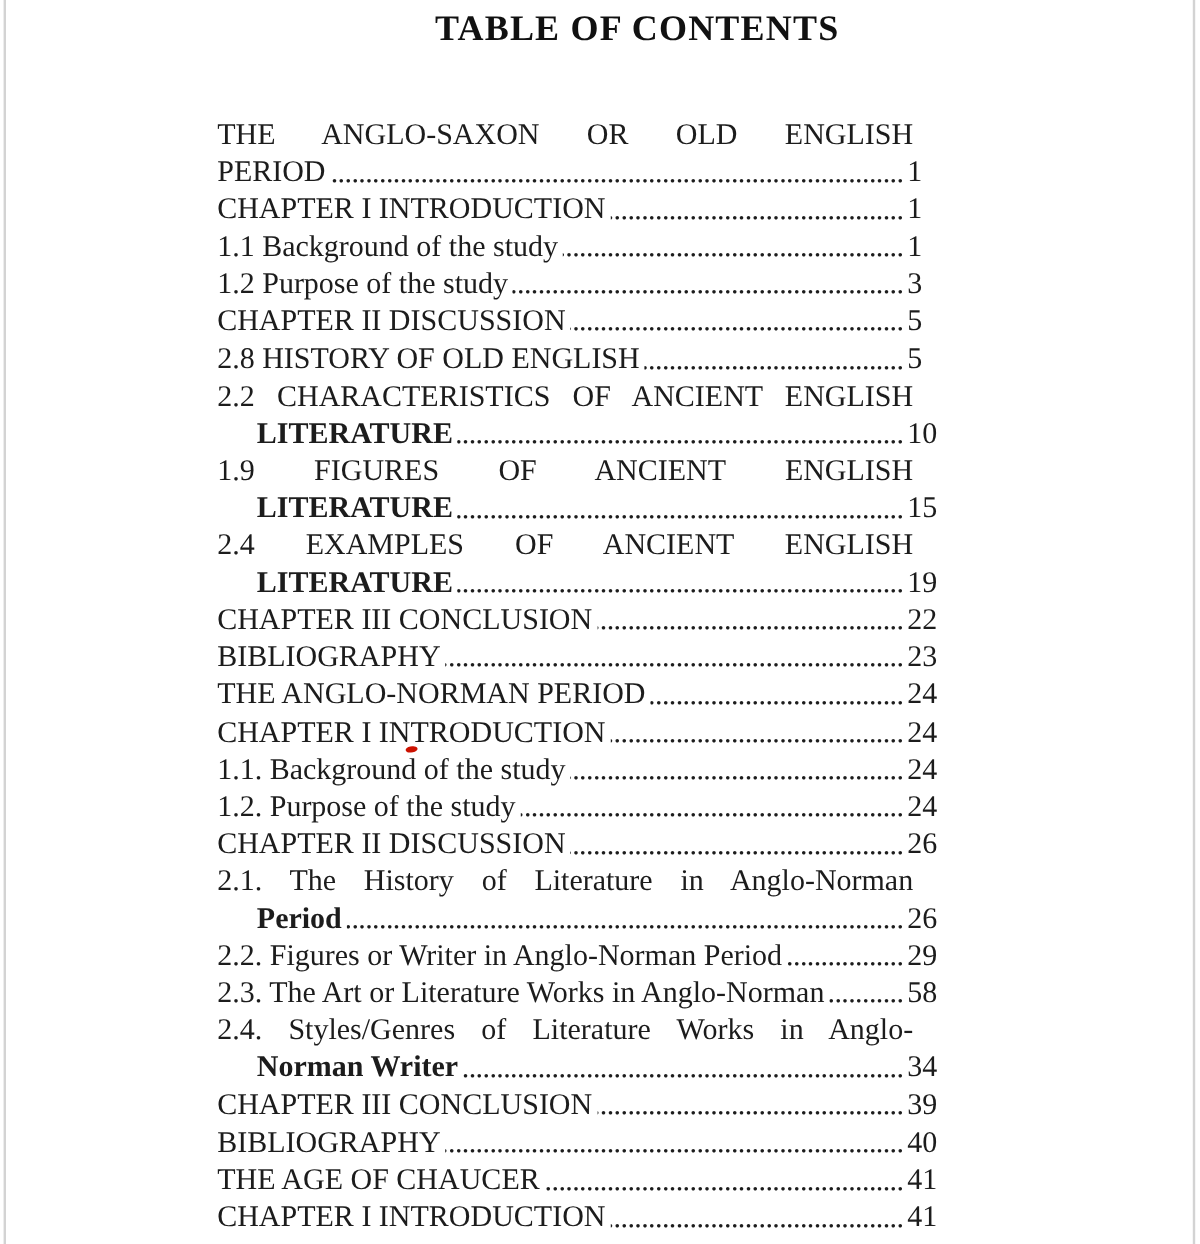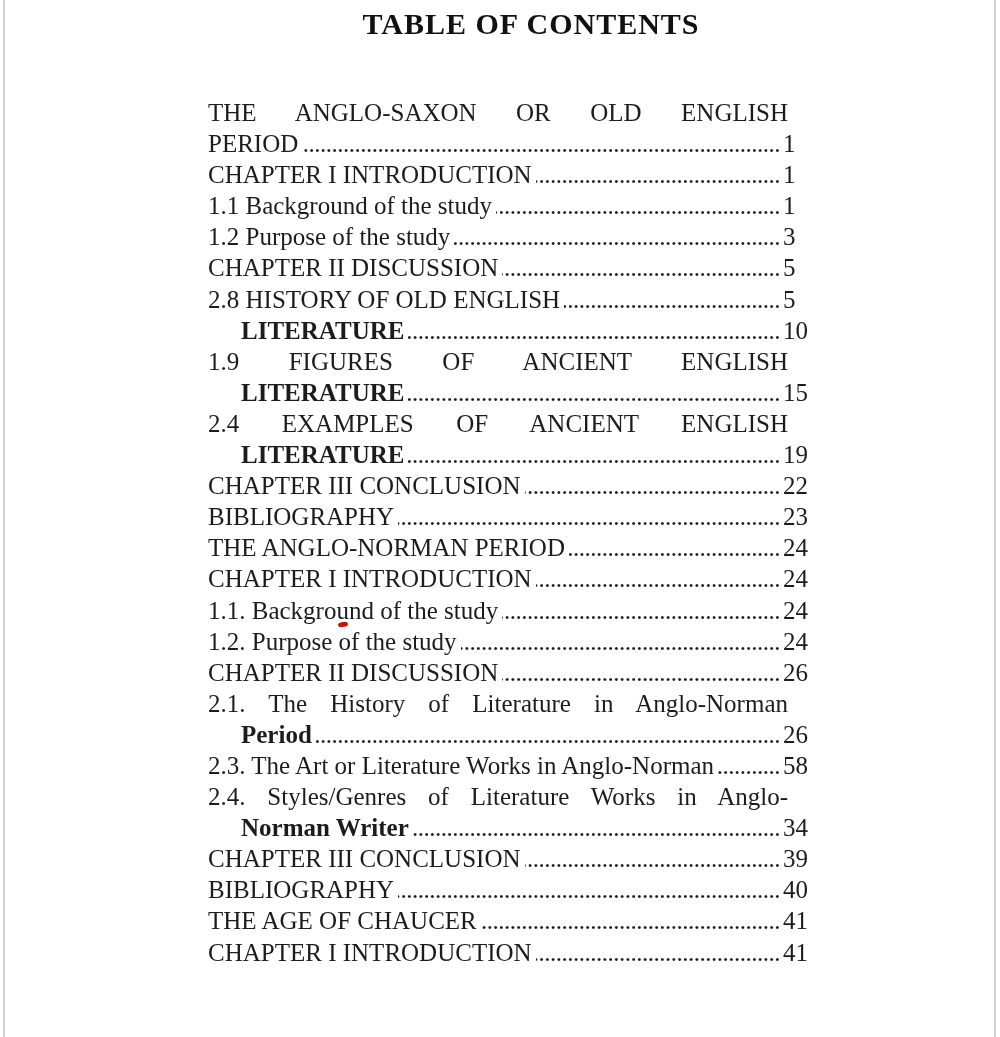--- a/index.html
+++ b/index.html
@@ -20,21 +20,21 @@
     position: absolute; top: 6px; left: 0; width: 1000px;
     margin: 0;
     text-align: center;
     font-size: 30px; font-weight: bold; letter-spacing: 1px;
     line-height: 36px;
     transform: translateX(31px);
     color: #111;
   }
 
   .toc {
-    position: absolute; left: 208px; top: 97px; width: 608px;
+    position: absolute; left: 181px; top: 97px; width: 608px;
     font-size: 25px; line-height: 31.1px;
   }
   .line { height: 31.1px; }
   .just {
     text-align: justify;
     text-align-last: justify;
     text-justify: inter-word;
     padding-right: 28px;
     white-space: normal;
     overflow: hidden;
@@ -98,20 +98,21 @@
     <div class="line row">
       <span class="label">CHAPTER II DISCUSSION</span>
       <span class="leader"></span>
       <span class="page">5</span>
     </div>
     <div class="line row">
       <span class="label">2.8 HISTORY OF OLD ENGLISH</span>
       <span class="leader"></span>
       <span class="page">5</span>
     </div>
+    <div class="line just">2.2 CHARACTERISTICS OF ANCIENT ENGLISH</div>
     <div class="line row indent">
       <span class="label">LITERATURE</span>
       <span class="leader"></span>
       <span class="page">10</span>
     </div>
     <div class="line just">1.9 FIGURES OF ANCIENT ENGLISH</div>
     <div class="line row indent">
       <span class="label">LITERATURE</span>
       <span class="leader"></span>
       <span class="page">15</span>
@@ -157,20 +158,25 @@
       <span class="leader"></span>
       <span class="page">26</span>
     </div>
     <div class="line just">2.1. The History of Literature in Anglo-Norman</div>
     <div class="line row indent">
       <span class="label">Period</span>
       <span class="leader"></span>
       <span class="page">26</span>
     </div>
     <div class="line row">
+      <span class="label">2.2. Figures or Writer in Anglo-Norman Period</span>
+      <span class="leader"></span>
+      <span class="page">29</span>
+    </div>
+    <div class="line row">
       <span class="label">2.3. The Art or Literature Works in Anglo-Norman</span>
       <span class="leader"></span>
       <span class="page">58</span>
     </div>
     <div class="line just">2.4. Styles/Genres of Literature Works in Anglo-</div>
     <div class="line row indent">
       <span class="label">Norman Writer</span>
       <span class="leader"></span>
       <span class="page">34</span>
     </div>

